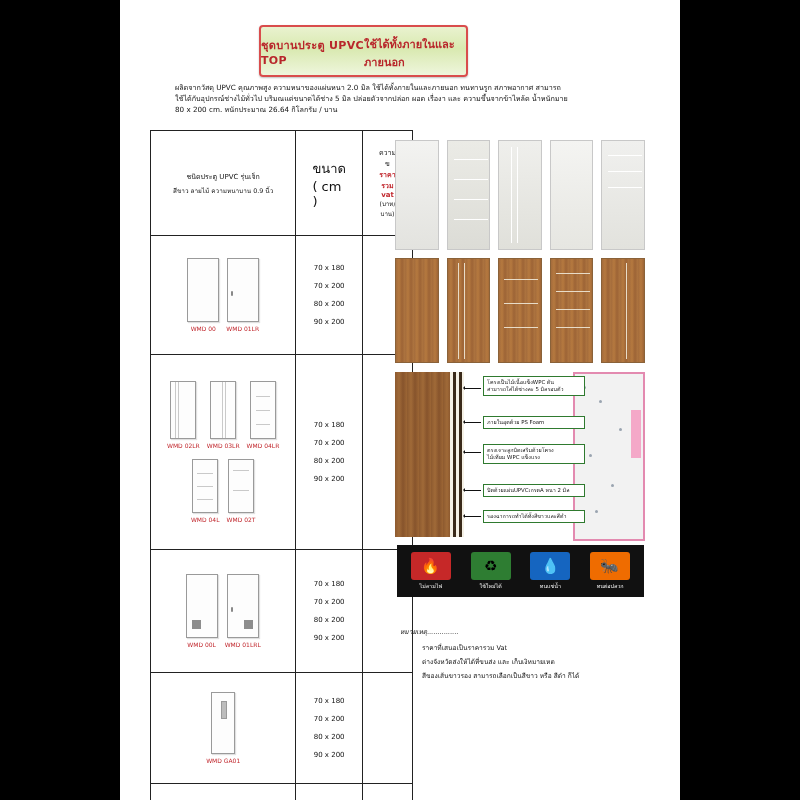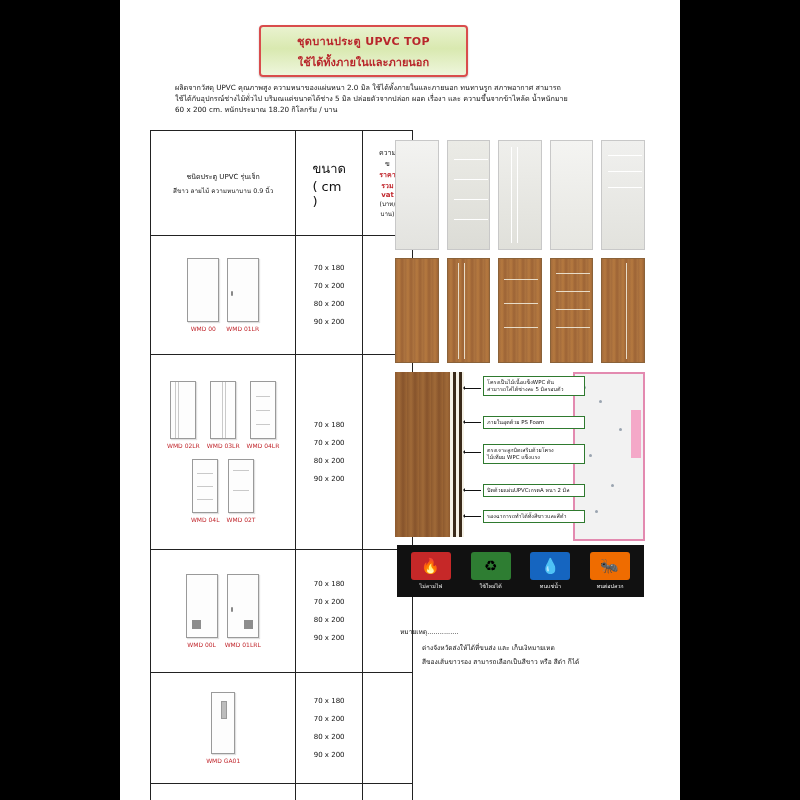--- a/index.html
+++ b/index.html
@@ -11,21 +11,21 @@
   .page{
     position:absolute;left:120px;top:0;width:560px;height:800px;
     background:#ffffff;
   }
   
   .banner{
     position:absolute;left:139px;top:25px;width:205px;height:48px;
     border:2px solid #d94c4c;border-radius:4px;
     background:linear-gradient(180deg,#e9f2cf 0%,#d9e9b0 45%,#eef6dc 100%);
     box-shadow:0 1px 2px rgba(0,0,0,.25);
-    display:flex;flex-direction:column;align-items:center;justify-content:center;
+    display:flex;flex-direction:row;align-items:center;justify-content:center;
   }
   .banner .l1{color:#b8262b;font-size:11px;font-weight:bold;letter-spacing:.3px;}
   .banner .l2{color:#b8262b;font-size:11px;font-weight:bold;margin-top:3px;}
   .intro{
     position:absolute;left:55px;top:82px;width:400px;
     font-size:7.2px;line-height:11px;color:#111;text-align:left;
   }
   
   .tbl{
     position:absolute;left:30px;top:130px;width:235px;
@@ -75,36 +75,36 @@
   .arrow{position:absolute;height:1px;background:#111;}
   .arrow:after{content:"";position:absolute;left:-4px;top:-2px;border:2.5px solid transparent;border-right-color:#111;}
   
   .icons{position:absolute;left:277px;top:545px;width:247px;height:52px;background:#111;
     display:flex;align-items:center;justify-content:space-around;padding:0 4px;box-sizing:border-box;}
   .icon-box{width:52px;text-align:center;}
   .icon-sq{width:40px;height:28px;margin:0 auto;border-radius:3px;display:flex;align-items:center;justify-content:center;font-size:15px;}
   .icon-cap{font-size:5.4px;color:#fff;margin-top:2px;}
   
   .notes{position:absolute;left:280px;top:625px;width:240px;font-size:6.6px;color:#111;line-height:14px;}
-  .notes .nt-title{margin-bottom:2px;}
+  .notes .nt-title{margin-bottom:2px;font-style:italic;}
   .notes .nt{padding-left:22px;}
   .footer{position:absolute;left:30px;top:772px;width:500px;text-align:center;
     font-size:6.8px;color:#c1272d;font-weight:bold;}
 </style>
 </head>
 <body>
 
 <div class="page">
 
   <div class="banner">
     <div class="l1">ชุดบานประตู UPVC TOP</div>
     <div class="l2">ใช้ได้ทั้งภายในและภายนอก</div>
   </div>
 
-  <div class="intro">ผลิตจากวัสดุ UPVC คุณภาพสูง ความหนาของแผ่นหนา 2.0 มิล  ใช้ได้ทั้งภายในและภายนอก  ทนทานรูก สภาพอากาศ  สามารถใช้ได้กับอุปกรณ์ช่างไม้ทั่วไป  บริมณแต่ขนาดได้ช่าง  5 มิล  ปล่อยตัวจากปล่อก ผอด เรื่องา และ ความขึ้นจากข้าไหล้ด  น้ำหนักมาย 60 x 200 cm. หนักประมาณ  18.20  กิโลกรัม / บาน</div>
+  <div class="intro">ผลิตจากวัสดุ UPVC คุณภาพสูง ความหนาของแผ่นหนา 2.0 มิล  ใช้ได้ทั้งภายในและภายนอก  ทนทานรูก สภาพอากาศ  สามารถใช้ได้กับอุปกรณ์ช่างไม้ทั่วไป  บริมณแต่ขนาดได้ช่าง  5 มิล  ปล่อยตัวจากปล่อก ผอด เรื่องา และ ความขึ้นจากข้าไหล้ด  น้ำหนักมาย 80 x 200 cm. หนักประมาณ  26.64  กิโลกรัม / บาน</div>
 
   <table class="tbl">
     <tbody>
         <tr>
       <td class="hdr-left">
         <div class="h1">ชนิดประตู  UPVC รุ่นเจ็ก</div>
         <div class="h2">สีขาว ลายไม้  ความหนาบาน 0.9 นิ้ว</div>
       </td>
       <td class="hdr-size">
         <div>ขนาด</div>
@@ -352,17 +352,18 @@
       <div class="icon-cap">ทนแช่น้ำ</div>
     </div>
     <div class="icon-box">
       <div class="icon-sq" style="background:#ef6c00">🐜</div>
       <div class="icon-cap">ทนต่อปลวก</div>
     </div>
   </div>
 
   <div class="notes">
     <div class="nt-title">หมายเหตุ...............</div>
+    <div class="nt">ราคาที่เสนอเป็นราคารวม Vat</div>
     <div class="nt">ต่างจังหวัดส่งให้ได้ที่ขนส่ง และ เก็บเงิหมายเหต</div>
     <div class="nt">สีของเส้นขาวรอง สามารถเลือกเป็นสีขาว หรือ สีดำ ก็ได้</div>
   </div>
 
 </div>
 
 </body></html>

